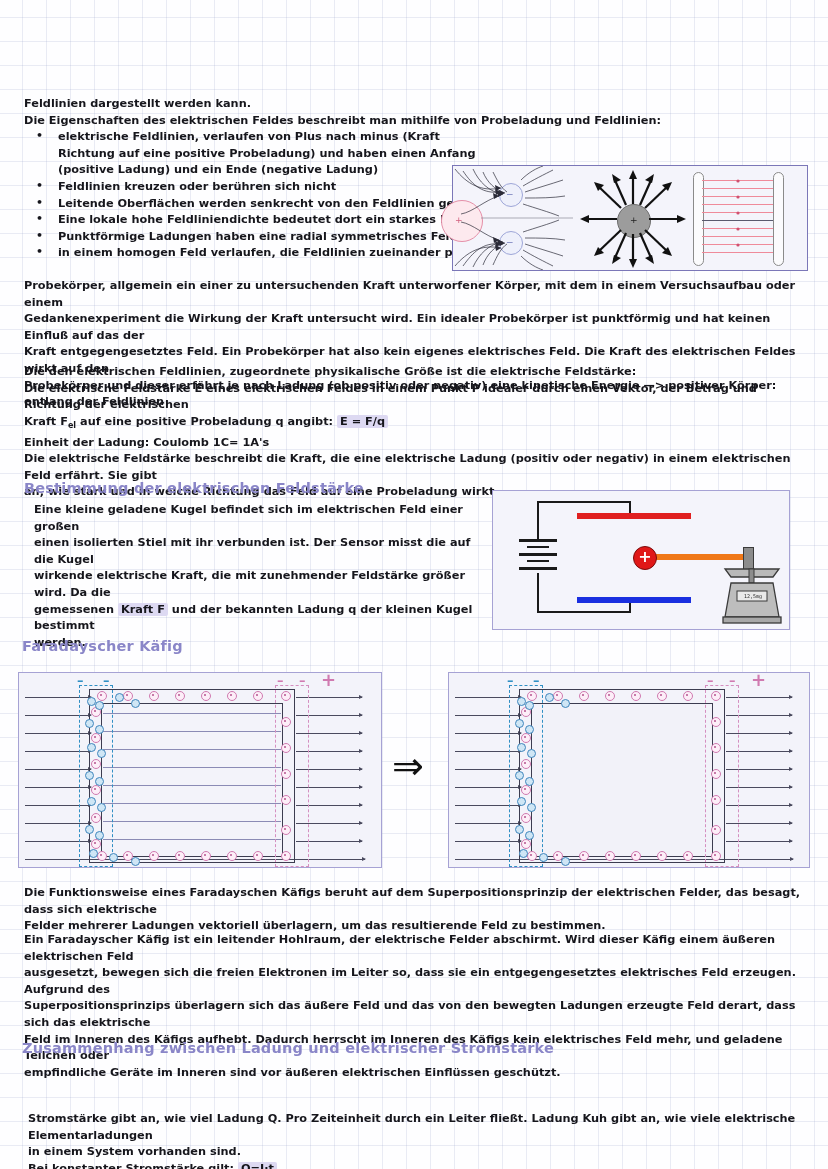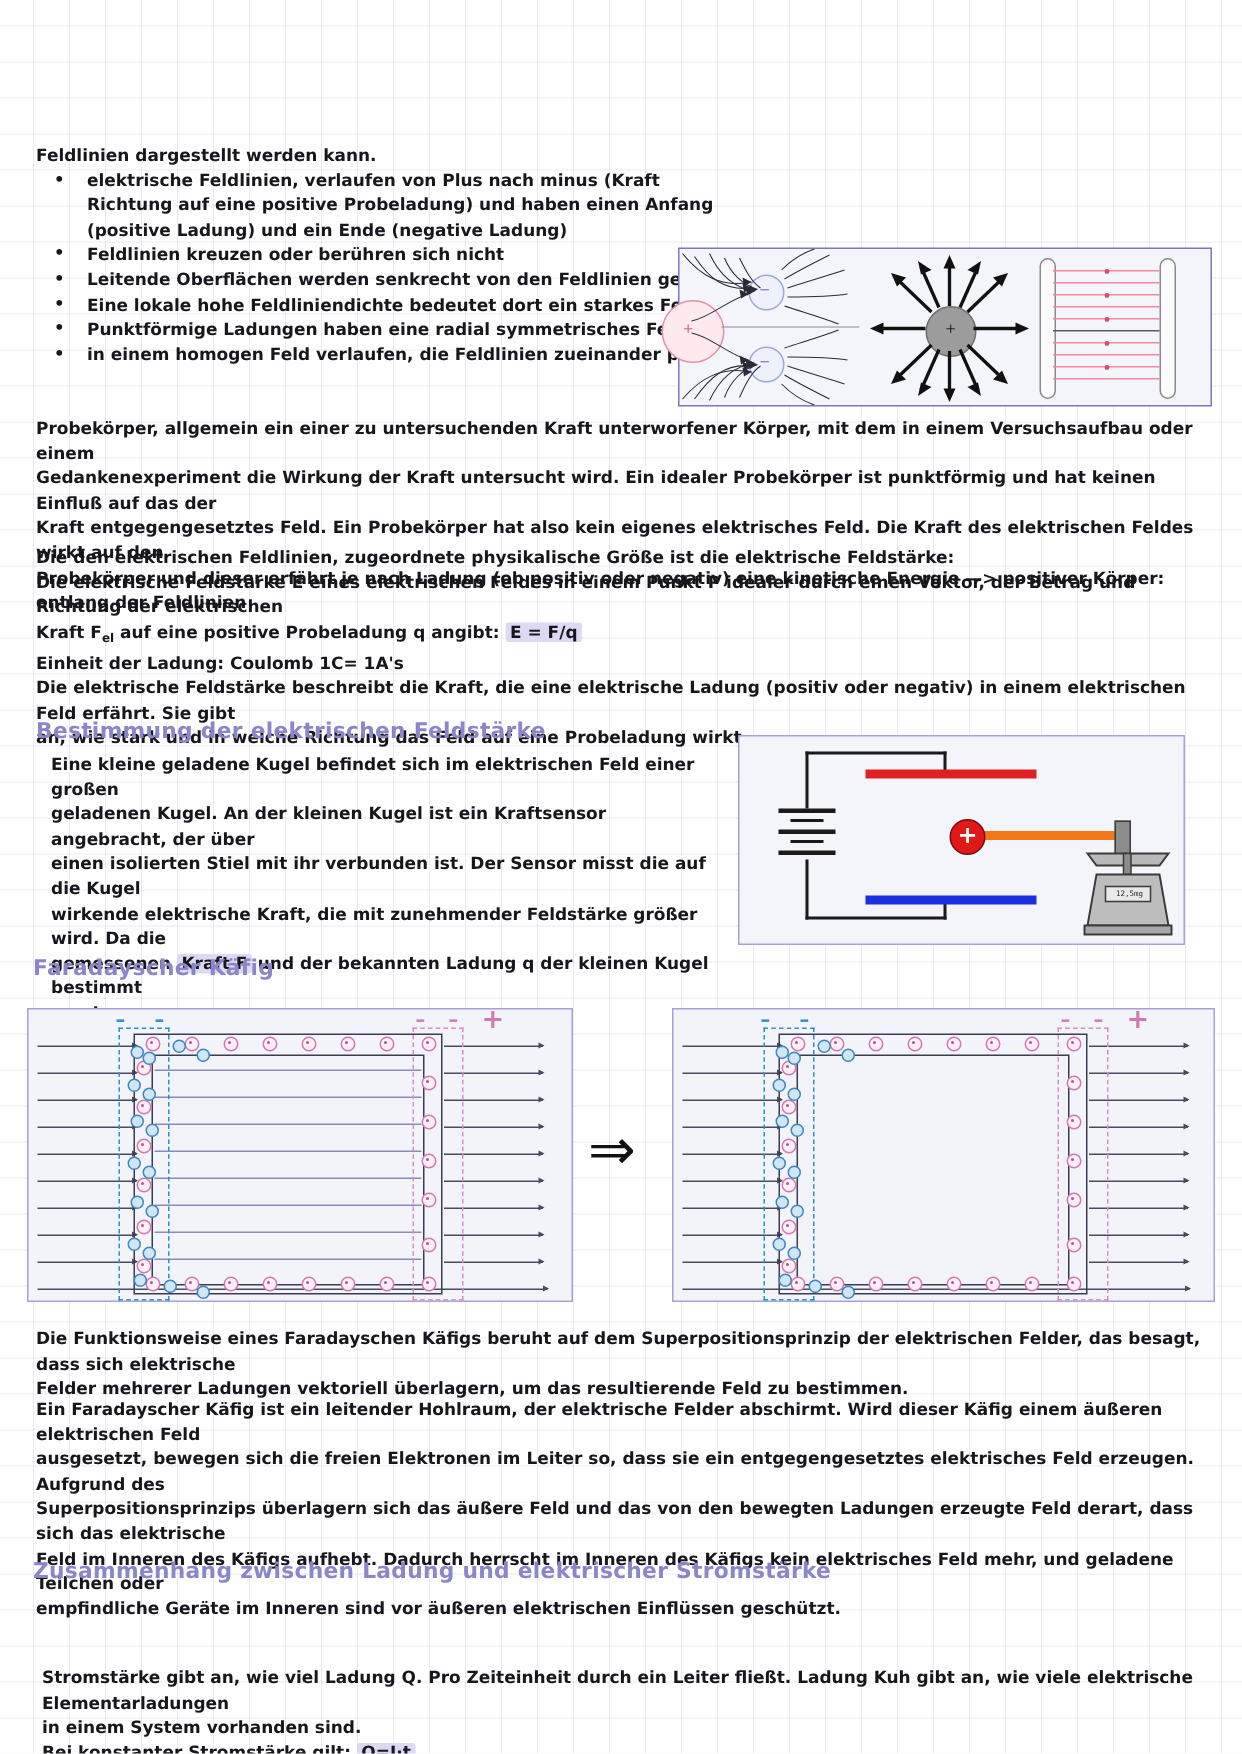--- a/index.html
+++ b/index.html
@@ -155,20 +155,21 @@
 </style>
 </head>
 <body>
 
 <div id="page">
  <div id="content">
 
 
   <div class="block body-text" style="left:24px;top:96px;width:780px;">
     <div>Feldlinien dargestellt werden kann.</div>
+    <div>Die Eigenschaften des elektrischen Feldes beschreibt man mithilfe von Probeladung und Feldlinien:</div>
     <ul class="bullets">
       <li style="width:420px;">elektrische Feldlinien, verlaufen von Plus nach minus (Kraft Richtung auf eine positive Probeladung) und haben einen Anfang (positive Ladung) und ein Ende (negative Ladung)</li>
       <li>Feldlinien kreuzen oder berühren sich nicht</li>
       <li>Leitende Oberflächen werden senkrecht von den Feldlinien getroffen</li>
       <li>Eine lokale hohe Feldliniendichte bedeutet dort ein starkes Feld</li>
       <li>Punktförmige Ladungen haben eine radial symmetrisches Feld</li>
       <li>in einem homogen Feld verlaufen, die Feldlinien zueinander parallel</li>
     </ul>
   </div>
 
@@ -291,21 +292,20 @@
       <span class="hl">E = F/q</span>
     </div>
     <div>Einheit der Ladung: Coulomb 1C= 1A's</div>
     <div>Die elektrische Feldstärke beschreibt die Kraft, die eine elektrische Ladung (positiv oder negativ) in einem elektrischen Feld erfährt. Sie gibt</div>
     <div>an, wie stark und in welche Richtung das Feld auf eine Probeladung wirkt.</div>
   </div>
 
   <div class="block sec-head" style="left:24px;top:480px;">Bestimmung der elektrischen Feldstärke</div>
   <div class="block body-text" style="left:34px;top:502px;width:450px;">
     <div>Eine kleine geladene Kugel befindet sich im elektrischen Feld einer großen</div>
-    <div>geladenen Kugel. An der kleinen Kugel ist ein Kraftsensor angebracht, der über</div>
     <div>einen isolierten Stiel mit ihr verbunden ist. Der Sensor misst die auf die Kugel</div>
     <div>wirkende elektrische Kraft, die mit zunehmender Feldstärke größer wird. Da die</div>
     <div><span>gemessenen </span><span class="hl">Kraft F</span><span> und der bekannten Ladung q der kleinen Kugel bestimmt</span></div>
     <div>werden.</div>
   </div>
 
   <div class="figbox light" style="left:492px;top:490px;width:298px;height:140px;">
 
     <div class="wire" style="left:44px;top:10px;width:94px;height:2px;"></div>
     <div class="wire" style="left:44px;top:10px;width:2px;height:38px;"></div>

